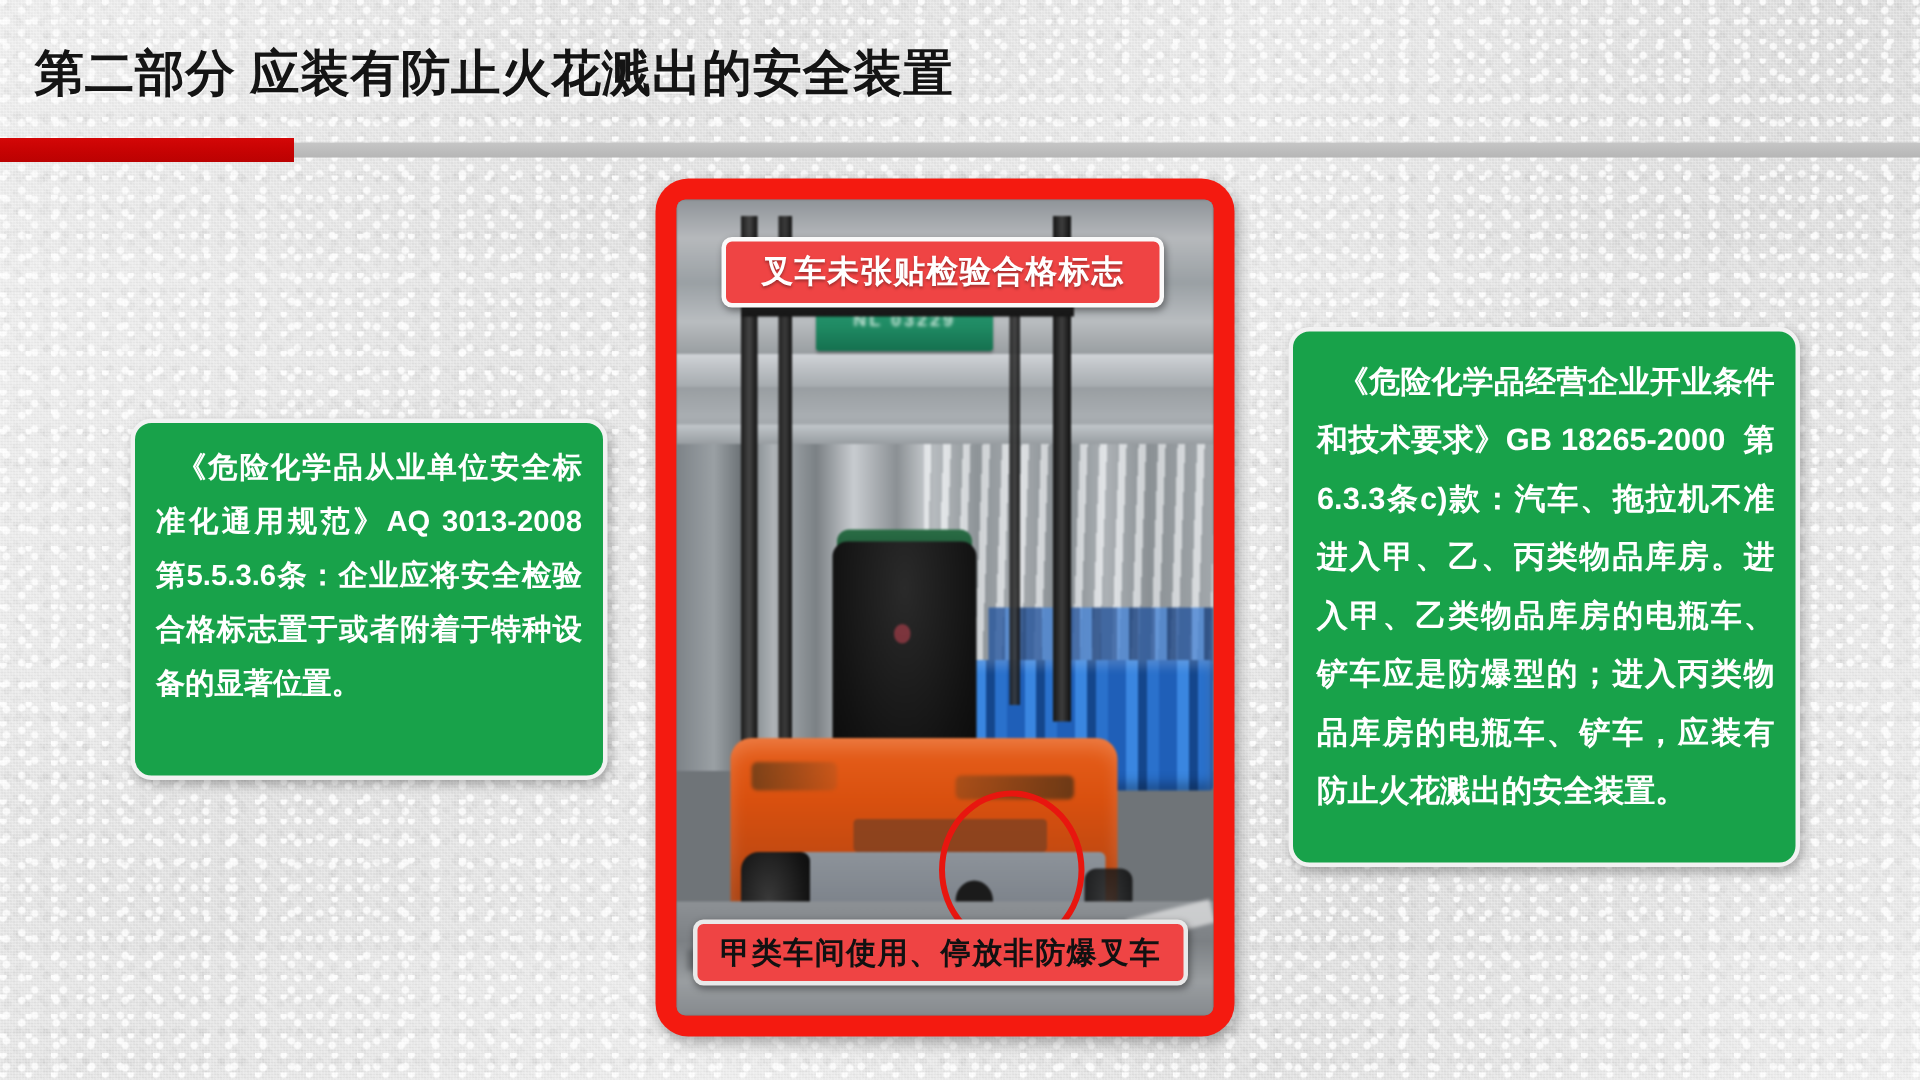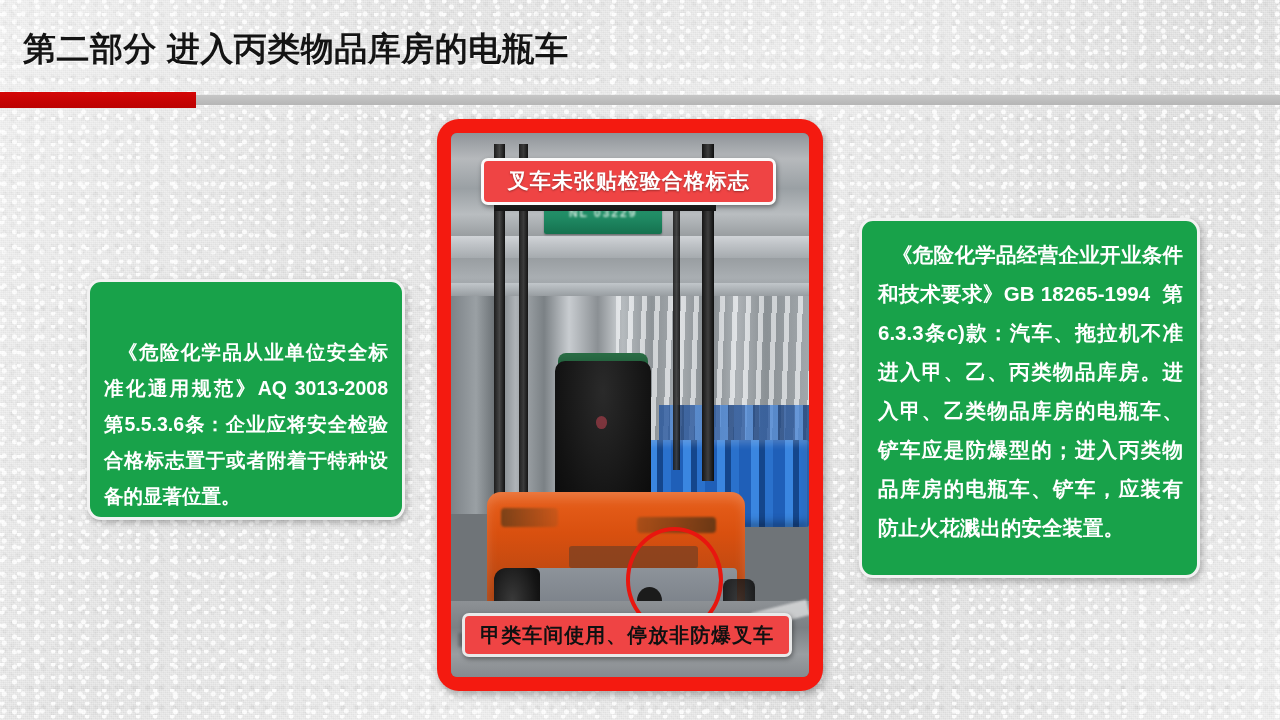--- a/index.html
+++ b/index.html
@@ -106,21 +106,20 @@
     left: 87px;
     top: 279px;
     width: 318px;
     height: 241px;
     padding: 12px 14px 10px 14px;
   }
   #callout-left .callout-text {
     font-size: 19.5px;
     line-height: 36px;
     text-indent: 14px;
-    margin-top: 40px;
   }
 
   #callout-right {
     left: 859px;
     top: 218px;
     width: 341px;
     height: 360px;
     padding: 14px 14px 10px 16px;
   }
   #callout-right .callout-text {
@@ -356,33 +355,33 @@
     font-size: 20px;
     border-color: #e9e9e9;
   }
 </style>
 </head>
 <body>
 
 <div id="slide">
   <div id="grain"></div>
 
-  <div id="slide-title">第二部分  进入丙类物品库房的电瓶车</div>
+  <div id="slide-title">第二部分  应装有防止火花溅出的安全装置</div>
 
   <div id="header-rule">
     <div id="header-rule-gray"></div>
     <div id="header-rule-red"></div>
   </div>
 
   <div class="callout" id="callout-left">
     <span class="callout-text">《危险化学品从业单位安全标准化通用规范》AQ 3013-2008 第5.5.3.6条：企业应将安全检验合格标志置于或者附着于特种设备的显著位置。</span>
   </div>
 
   <div class="callout" id="callout-right">
-    <span class="callout-text">《危险化学品经营企业开业条件和技术要求》GB 18265-1994  第6.3.3条c)款：汽车、拖拉机不准进入甲、乙、丙类物品库房。进入甲、乙类物品库房的电瓶车、铲车应是防爆型的；进入丙类物品库房的电瓶车、铲车，应装有防止火花溅出的安全装置。</span>
+    <span class="callout-text">《危险化学品经营企业开业条件和技术要求》GB 18265-2000  第6.3.3条c)款：汽车、拖拉机不准进入甲、乙、丙类物品库房。进入甲、乙类物品库房的电瓶车、铲车应是防爆型的；进入丙类物品库房的电瓶车、铲车，应装有防止火花溅出的安全装置。</span>
   </div>
 
   <div id="photo-card">
     <div id="photo-inner">
 
       <div id="photo-scene">
         <div class="ph-ceiling"></div>
         <div class="ph-beam-a"></div>
         <div class="ph-beam-b"></div>
 

